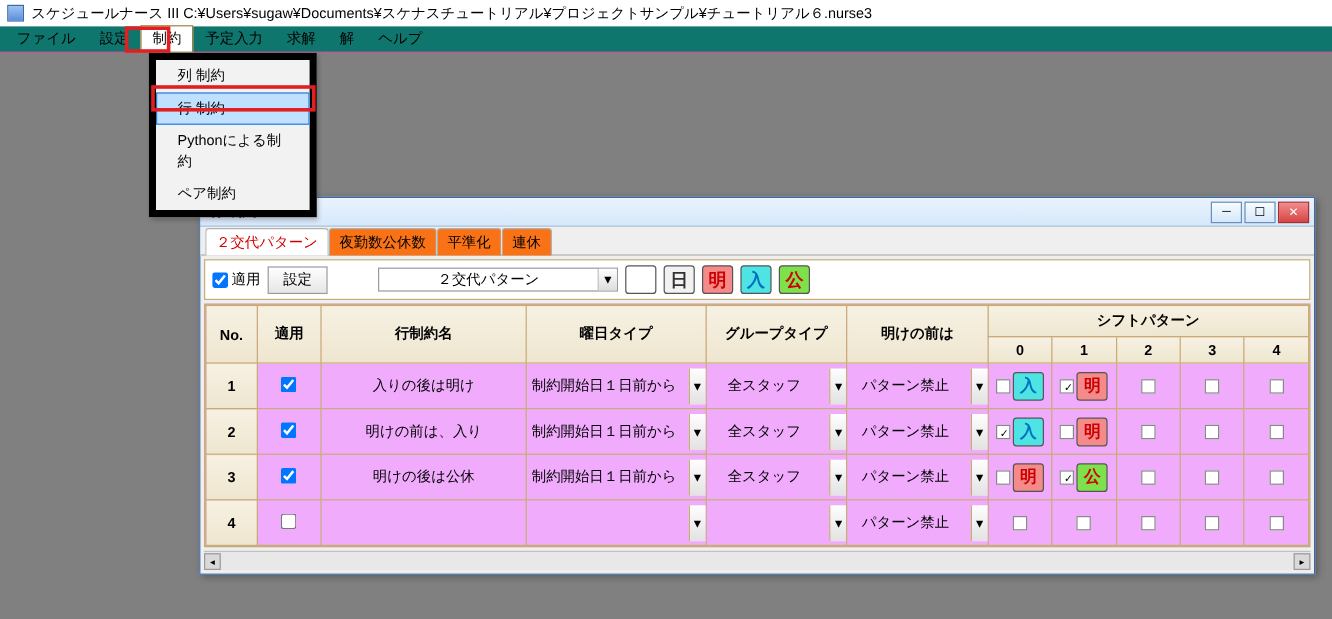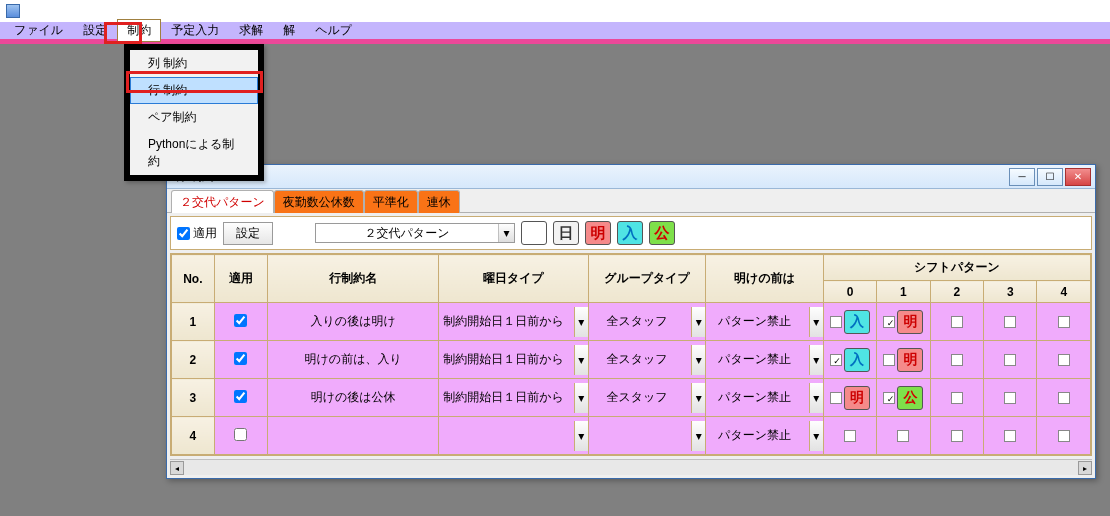--- a/index.html
+++ b/index.html
@@ -25,22 +25,22 @@
     width: 14px; height: 14px;
     background: linear-gradient(#9ec3f0,#5a8edc);
     border: 1px solid #3a6aaa;
     margin-right: 6px;
   }
   .menubar {
     display: flex;
     align-items: center;
     height: 22px;
     padding: 0 4px;
-    background: #c4b5fd;
-    border-bottom: 5px solid #ec4899;
+    background: #0f766e;
+    border-bottom: 1px solid #ec4899;
     text-align: center;
   }
   .menu-item {
     padding: 3px 10px;
     cursor: default;
   }
   .menu-item.open {
     border: 1px solid #a08040;
     background: #fff;
     padding: 2px 9px;
@@ -196,41 +196,42 @@
   }
   .scroll-h .arrow{position:absolute;top:1px;width:14px;height:14px;background:#d9d9d9;border:1px solid #9a9a9a;display:flex;align-items:center;justify-content:center;font-size:8px;}
   .scroll-h .arrow.l{left:0;} .scroll-h .arrow.r{right:0;}
   input[type=checkbox]{margin:0;}
 </style>
 </head>
 <body>
 
 <div class="titlebar">
   <div class="appicon"></div>
+  <span>スケジュールナース III    C:¥Users¥sugaw¥Documents¥スケナスチュートリアル¥プロジェクトサンプル¥チュートリアル６.nurse3</span>
 </div>
 
 <div class="menubar">
   <div class="menu-item">ファイル</div>
   <div class="menu-item">設定</div>
   <div class="menu-item open">制約</div>
   <div class="menu-item">予定入力</div>
   <div class="menu-item">求解</div>
   <div class="menu-item">解</div>
   <div class="menu-item">ヘルプ</div>
 </div>
 
 <div class="red-box" style="top:22px;left:104px;width:38px;height:22px;"></div>
 
 <div class="workspace">
 
   <div class="dropdown">
     <div class="dd-item">列 制約</div>
     <div class="dd-item hi">行 制約</div>
+    <div class="dd-item">Pythonによる制約</div>
     <div class="dd-item">ペア制約</div>
-    <div class="dd-item">Pythonによる制約</div>
   </div>
 
   <div class="red-box" style="top:27px;left:126px;width:137px;height:22px;"></div>
 
   <div class="child-window">
     <div class="cw-title">
       <div class="appicon"></div>
       <span>行 制約</span>
       <div class="spacer"></div>
       <div class="wbtn">─</div>

